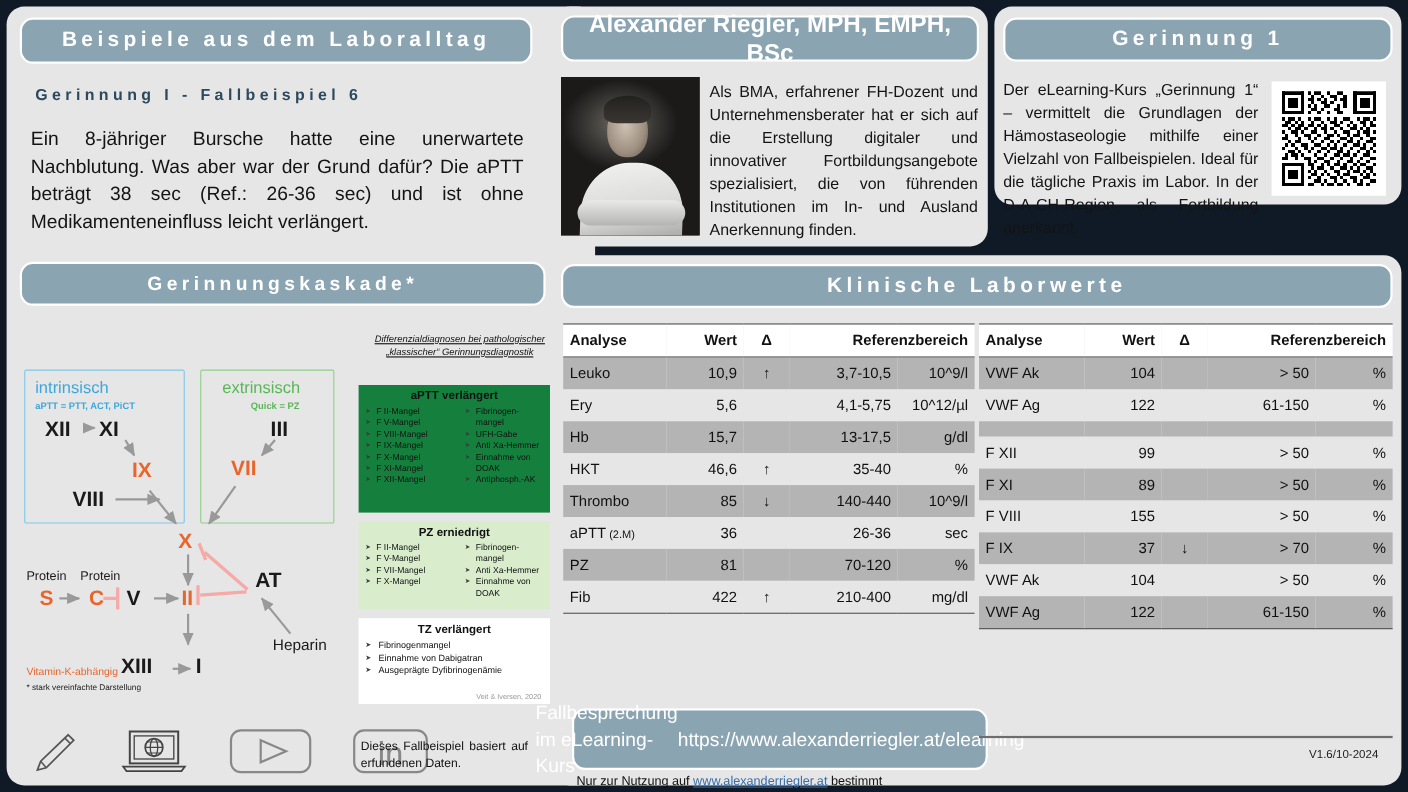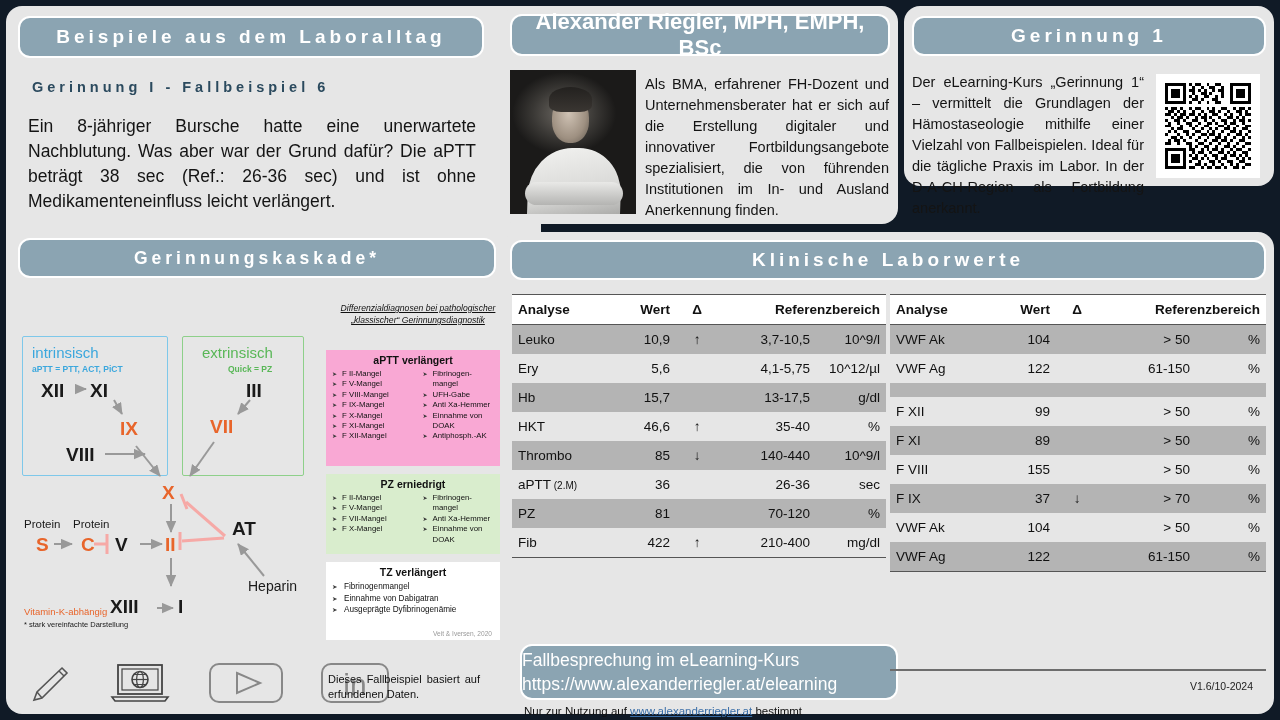--- a/index.html
+++ b/index.html
@@ -100,21 +100,21 @@
   .lbl.or{color:#e8652b;font-size:9.5px;}
   .lbl.tiny{font-size:7.5px;color:#1a1a1a;}
 
   
   .ddtitle{
     position:absolute;text-align:center;font-style:italic;
     font-size:8.6px;line-height:12px;color:#111;
     text-decoration:underline;
   }
   .ddbox{position:absolute;box-sizing:border-box;}
-  .ddbox.blue{background:#f9a8d4;}
+  .ddbox.blue{background:#15803d;}
   .ddbox.green{background:#d9edcd;}
   .ddbox.white{background:#ffffff;}
   .ddbox h4{margin:0;padding:4px 0 3px;text-align:center;font-size:10.5px;color:#111;}
   .ddcols{display:flex;gap:19px;padding:0 6px 5px;}
   .ddcols ul{margin:0;padding:0;list-style:none;flex:1;}
   .ddcols li{font-size:7.8px;line-height:10.4px;color:#111;padding-left:10px;position:relative;}
   .ddcols li::before{content:"\27A4";position:absolute;left:0;top:0;font-size:6px;color:#3a3a3a;}
   .ddcols li.cont::before{content:"";}
   .ddsingle{padding:0 6px 4px;}
   .ddsingle ul{margin:0;padding:0;list-style:none;}
@@ -135,21 +135,21 @@
   .c-name{text-align:left;}
   .c-val{text-align:right;}
   .c-d{text-align:center;}
   .c-ref{text-align:right;}
   .c-unit{text-align:right;}
   .sup{font-size:10px;}
 
   
   .cta{
     position:absolute;background:#8ba4b2;border:2px solid #ffffff;border-radius:12px;
-    color:#ffffff;display:flex;flex-direction:column;justify-content:center;
+    color:#ffffff;display:flex;flex-direction:row;align-items:center;justify-content:center;
     font-size:17.5px;line-height:24px;box-sizing:border-box;
   }
   .note{position:absolute;font-size:11.5px;color:#111;}
   .note a{color:#3a6ea8;}
   .ver{position:absolute;font-size:10.5px;color:#222;}
   .rule{position:absolute;background:#6d6d6d;height:1.5px;}
 
   .icons{position:absolute;display:flex;align-items:center;gap:36px;}
   .icons svg{display:block;}
   .footnote{position:absolute;font-size:11px;line-height:15px;color:#111;text-align:justify;}

